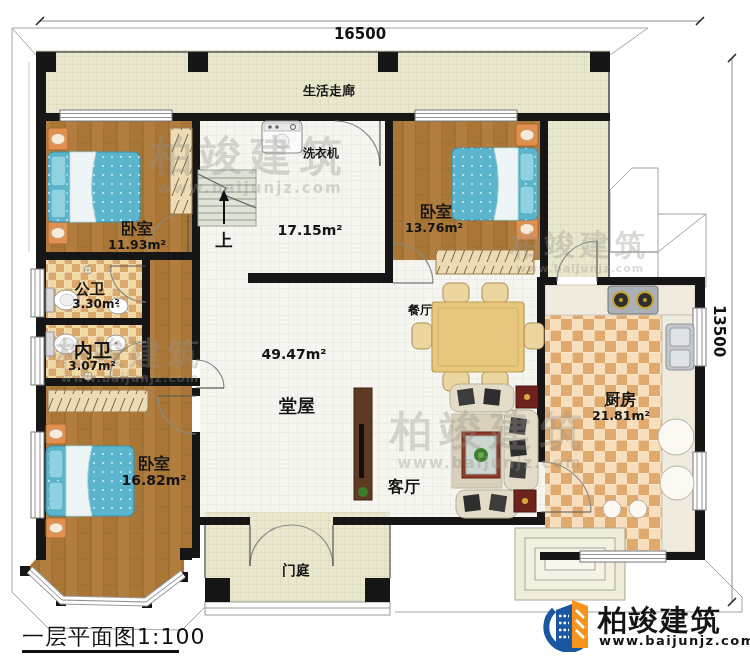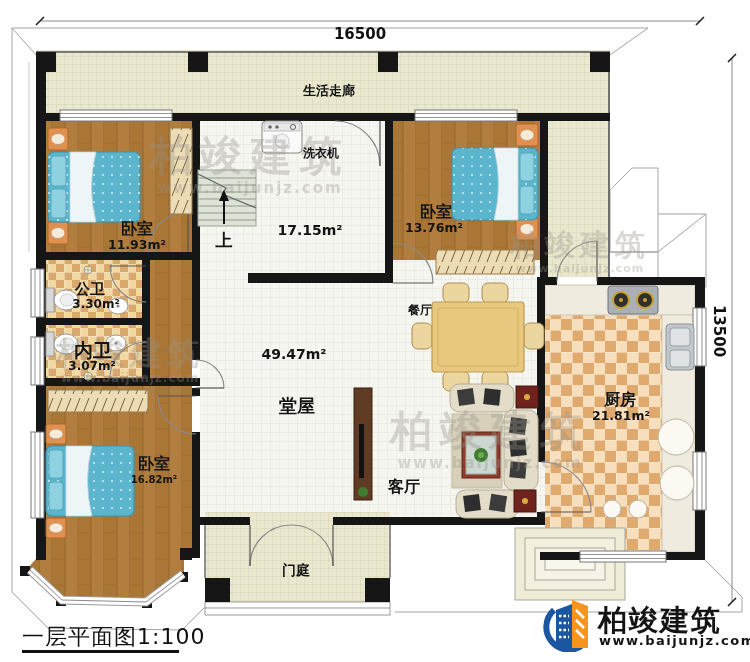--- a/index.html
+++ b/index.html
@@ -422,21 +422,21 @@
   <div class="lbl" style="left:224px;top:240px;font-size:17px;">上</div>
   <div class="lbl" style="left:137px;top:229px;font-size:16px;">卧室</div>
   <div class="lbl" style="left:137px;top:245px;font-size:12.5px;">11.93m²</div>
   <div class="lbl" style="left:436px;top:212px;font-size:16px;">卧室</div>
   <div class="lbl" style="left:434px;top:228px;font-size:12.5px;">13.76m²</div>
   <div class="lbl" style="left:90px;top:289px;font-size:15px;">公卫</div>
   <div class="lbl" style="left:90px;top:304px;font-size:12px;margin-left:6px;">3.30m²</div>
   <div class="lbl" style="left:93px;top:350px;font-size:19px;">内卫</div>
   <div class="lbl" style="left:92px;top:366px;font-size:12px;">3.07m²</div>
   <div class="lbl" style="left:154px;top:464px;font-size:16px;">卧室</div>
-  <div class="lbl" style="left:154px;top:480px;font-size:10px;">16.82m²</div>
+  <div class="lbl" style="left:154px;top:480px;font-size:14px;">16.82m²</div>
   <div class="lbl" style="left:294px;top:354px;font-size:14px;">49.47m²</div>
   <div class="lbl" style="left:297px;top:406px;font-size:18px;">堂屋</div>
   <div class="lbl" style="left:420px;top:310px;font-size:12px;">餐厅</div>
   <div class="lbl" style="left:404px;top:487px;font-size:16px;">客厅</div>
   <div class="lbl" style="left:620px;top:400px;font-size:16px;">厨房</div>
   <div class="lbl" style="left:621px;top:416px;font-size:12.5px;">21.81m²</div>
   <div class="lbl" style="left:296px;top:570px;font-size:14px;">门庭</div>
 
   <div class="footer-title">一层平面图1:100</div>
   <div class="footer-underline"></div>

